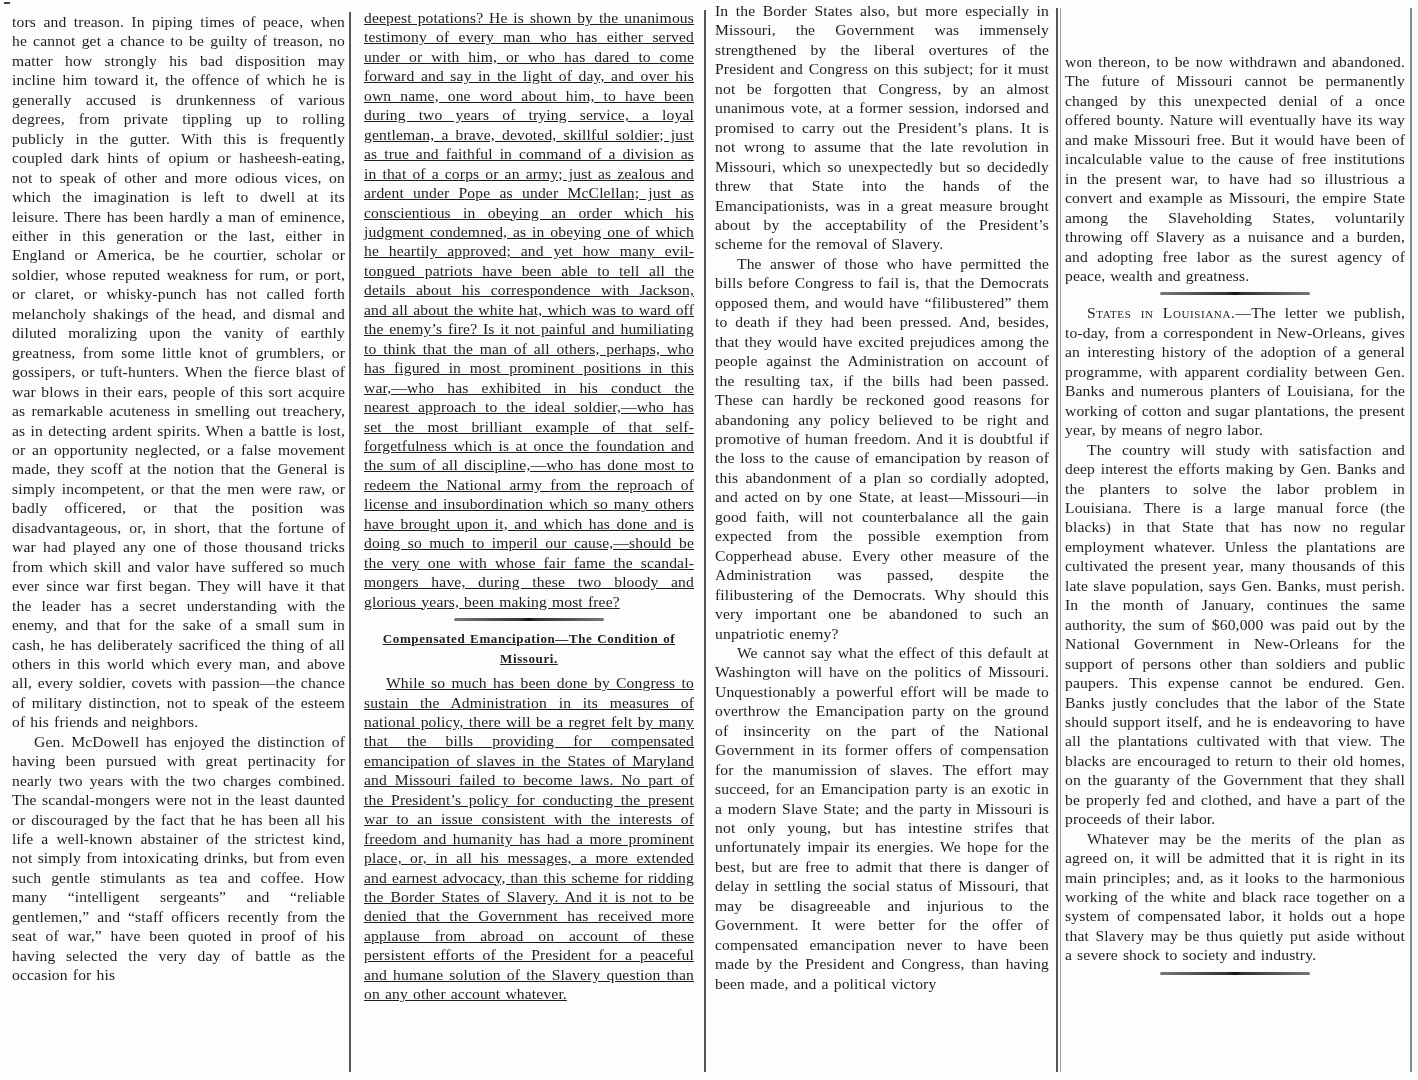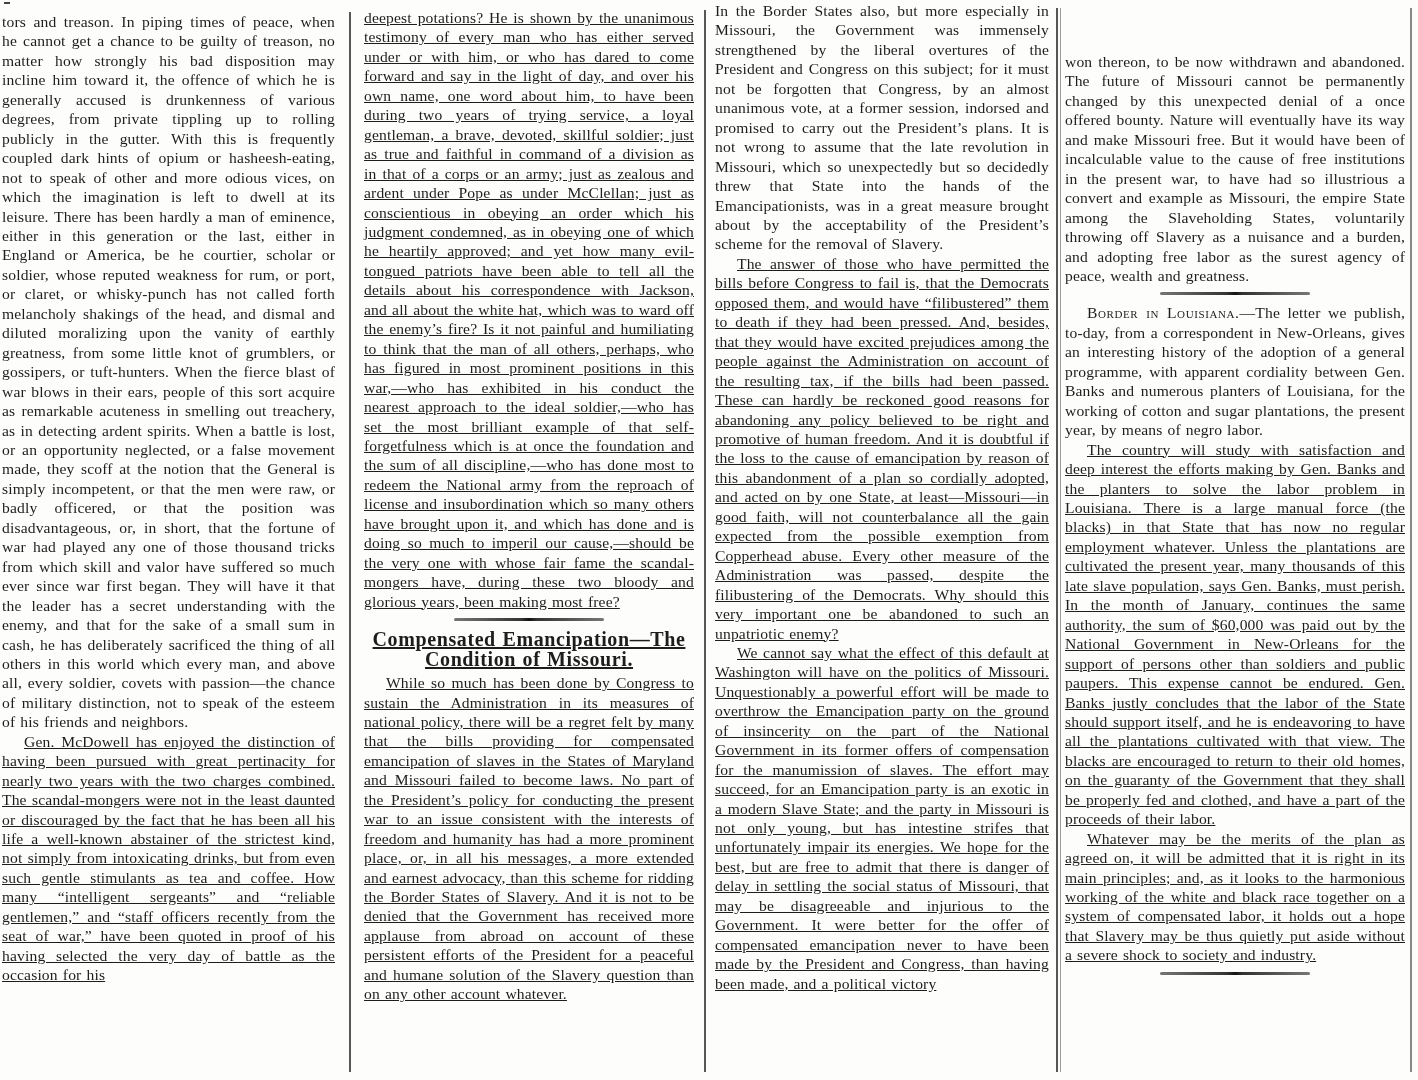--- a/index.html
+++ b/index.html
@@ -12,38 +12,38 @@
   }
   .col {
     position: absolute; top: 10px;
     font-size: 15.6px; line-height: 19.45px;
     text-align: justify; hyphens: manual;
     letter-spacing: 0.15px;
     word-spacing: 1px;
   }
   .col p { margin: 0; text-indent: 0; }
   .col p.ind { text-indent: 22px; }
-  .col p + p { margin-top: 0; text-decoration: underline; }
-  .c1 { left: 2px;  width: 333px; top: 12px; }
+  .col p + p { margin-top: 0; }
+  .c1 { left: 12px;  width: 333px; top: 12px; }
   .c2 { left: 364px; width: 330px; top: 8px; text-decoration: underline; }
   .c3 { left: 715px; width: 334px; top: 1px; }
   .c4 { left: 1065px; width: 340px; top: 8px; margin-top: 44px; }
   .vrule { position: absolute; width: 2px; background: #3a3a3a; }
   .v1 { left: 349px; top: 12px; height: 1060px; opacity: 0.85; }
   .v2 { left: 704px; top: 10px; height: 1062px; opacity: 0.85; }
   .v3 { left: 1056px; top: 8px; height: 1064px; opacity: 0.85; }
   .v3b { left: 1060px; top: 8px; height: 1064px; width: 1px; opacity: 0.5; }
   .v4 { left: 1410px; top: 8px; height: 1064px; opacity: 0.6; }
   .ornament {
     display: block; margin: 7px auto 8px auto; height: 3px; width: 150px;
     background: linear-gradient(90deg, #777 0%, #333 45%, #111 50%, #333 55%, #777 100%);
     border-radius: 2px;
   }
   .headline {
-    text-align: center; font-weight: bold; font-size: 20px;
+    text-align: center; font-weight: bold; font-size: 13px;
     letter-spacing: 0.6px; line-height: 20px; margin: 0 0 4px 0;
   }
   .sc { font-variant: small-caps; letter-spacing: 0.6px; }
   .corner-mark { position: absolute; left: 4px; top: 2px; width: 6px; height: 2px; background: #444; }
 </style>
 </head>
 <body>
 
 <div class="page">
   <div class="corner-mark"></div>
@@ -68,18 +68,18 @@
 
   <div class="col c3">
     <p>In the Border States also, but more especially in Missouri, the Government was immensely strengthened by the liberal overtures of the President and Congress on this subject; for it must not be forgotten that Congress, by an almost unanimous vote, at a former session, indorsed and promised to carry out the President’s plans. It is not wrong to assume that the late revolution in Missouri, which so unexpectedly but so decidedly threw that State into the hands of the Emancipationists, was in a great measure brought about by the acceptability of the President’s scheme for the removal of Slavery.</p>
     <p class="ind">The answer of those who have permitted the bills before Congress to fail is, that the Democrats opposed them, and would have “filibustered” them to death if they had been pressed. And, besides, that they would have excited prejudices among the people against the Administration on account of the resulting tax, if the bills had been passed. These can hardly be reckoned good reasons for abandoning any policy believed to be right and promotive of human freedom. And it is doubtful if the loss to the cause of emancipation by reason of this abandonment of a plan so cordially adopted, and acted on by one State, at least—Missouri—in good faith, will not counterbalance all the gain expected from the possible exemption from Copperhead abuse. Every other measure of the Administration was passed, despite the filibustering of the Democrats. Why should this very important one be abandoned to such an unpatriotic enemy?</p>
     <p class="ind">We cannot say what the effect of this default at Washington will have on the politics of Missouri. Unquestionably a powerful effort will be made to overthrow the Emancipation party on the ground of insincerity on the part of the National Government in its former offers of compensation for the manumission of slaves. The effort may succeed, for an Emancipation party is an exotic in a modern Slave State; and the party in Missouri is not only young, but has intestine strifes that unfortunately impair its energies. We hope for the best, but are free to admit that there is danger of delay in settling the social status of Missouri, that may be disagreeable and injurious to the Government. It were better for the offer of compensated emancipation never to have been made by the President and Congress, than having been made, and a political victory</p>
   </div>
 
   <div class="col c4">
     <p>won thereon, to be now withdrawn and abandoned. The future of Missouri cannot be permanently changed by this unexpected denial of a once offered bounty. Nature will eventually have its way and make Missouri free. But it would have been of incalculable value to the cause of free institutions in the present war, to have had so illustrious a convert and example as Missouri, the empire State among the Slaveholding States, voluntarily throwing off Slavery as a nuisance and a burden, and adopting free labor as the surest agency of peace, wealth and greatness.</p>
     <span class="ornament"></span>
-    <p class="ind"><span class="sc">Border in Louisiana.</span><span>—The letter we publish, to-day, from a correspondent in New-Orleans, gives an interesting history of the adoption of a general programme, with apparent cordiality between Gen. Banks and numerous planters of Louisiana, for the working of cotton and sugar plantations, the present year, by means of negro labor.</span></p>
+    <p class="ind"><span class="sc">States in Louisiana.</span><span>—The letter we publish, to-day, from a correspondent in New-Orleans, gives an interesting history of the adoption of a general programme, with apparent cordiality between Gen. Banks and numerous planters of Louisiana, for the working of cotton and sugar plantations, the present year, by means of negro labor.</span></p>
     <p class="ind">The country will study with satisfaction and deep interest the efforts making by Gen. Banks and the planters to solve the labor problem in Louisiana. There is a large manual force (the blacks) in that State that has now no regular employment whatever. Unless the plantations are cultivated the present year, many thousands of this late slave population, says Gen. Banks, must perish. In the month of January, continues the same authority, the sum of $60,000 was paid out by the National Government in New-Orleans for the support of persons other than soldiers and public paupers. This expense cannot be endured. Gen. Banks justly concludes that the labor of the State should support itself, and he is endeavoring to have all the plantations cultivated with that view. The blacks are encouraged to return to their old homes, on the guaranty of the Government that they shall be properly fed and clothed, and have a part of the proceeds of their labor.</p>
     <p class="ind">Whatever may be the merits of the plan as agreed on, it will be admitted that it is right in its main principles; and, as it looks to the harmonious working of the white and black race together on a system of compensated labor, it holds out a hope that Slavery may be thus quietly put aside without a severe shock to society and industry.</p>
     <span class="ornament"></span>
   </div>
 </div>
 
 </body></html>

